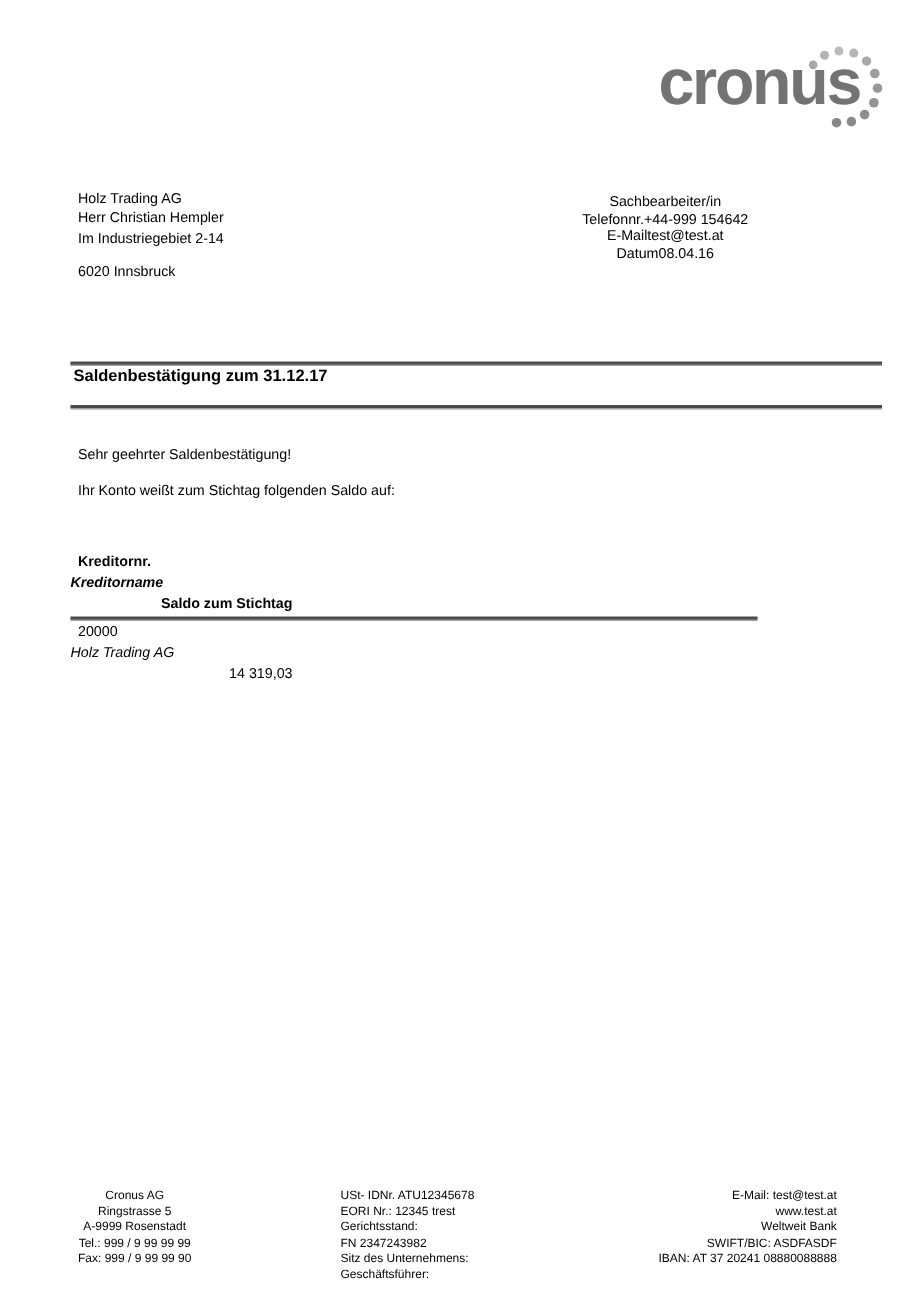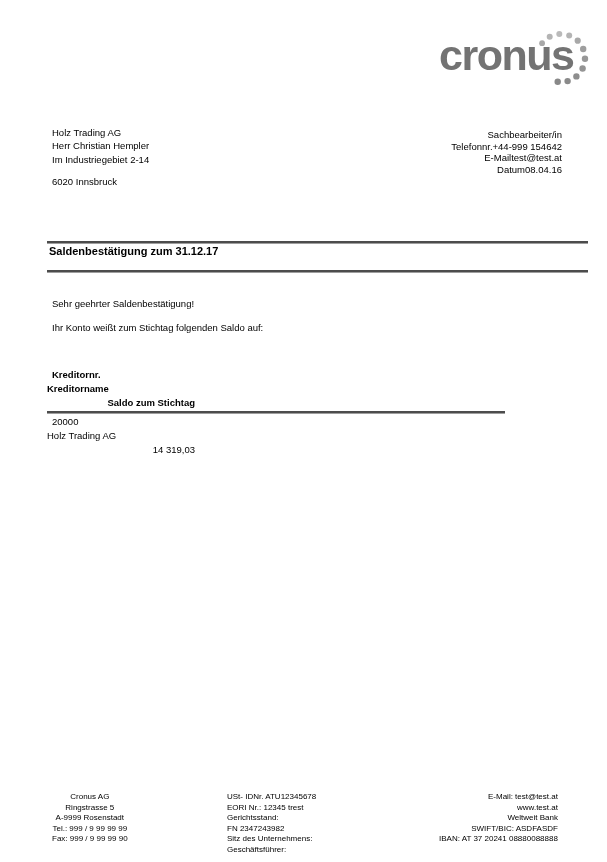--- a/index.html
+++ b/index.html
@@ -17,39 +17,39 @@
     color:#737373;
   }
   .logo-dots{left:528px;top:26px;}
 
   
   .recipient{left:52px;top:126px;font-size:9.5px;line-height:13.3px;}
   .recipient .city{margin-top:9px;}
 
   
   .info{left:325px;top:129px;width:237px;font-size:9.5px;line-height:11.7px;}
-  .info-row{display:flex;justify-content:flex-end;}
+  .info-row{display:flex;justify-content:center;}
   .info-row .val{text-align:right;}
 
   
   .rule{height:2px;background:#4c4c4c;box-shadow:0 1px 0 #9e9e9e;}
   .rule-title-top{left:47px;top:241px;width:541px;}
   .rule-title-bottom{left:47px;top:270px;width:541px;}
   .doc-title{left:49px;top:246px;font-size:11px;font-weight:bold;line-height:1;}
 
   
   .greeting{left:52px;top:298px;font-size:9.5px;}
   .intro{left:52px;top:322px;font-size:9.5px;}
 
   
   .saldo-table{left:47px;top:368px;width:458px;font-size:9.5px;}
   .t-row{display:flex;line-height:14px;flex-direction:column;}
   .t-head{font-weight:bold;}
   .t-c1{width:103px;padding-left:5px;box-sizing:border-box;}
-  .t-c2{flex:1;}
+  .t-c2{flex:1;font-style:italic;}
   .t-c3{width:150px;text-align:right;padding-right:2px;box-sizing:border-box;}
   .t-rule{height:2px;background:#4c4c4c;box-shadow:0 1px 0 #9e9e9e;margin:1px 0 2px 0;}
 
   
   .f-col{top:792px;font-size:8px;line-height:10.5px;}
   .f-col1{left:52px;text-align:center;}
   .f-col2{left:227px;}
   .f-col3{left:439px;text-align:right;}
 </style>
 </head>

